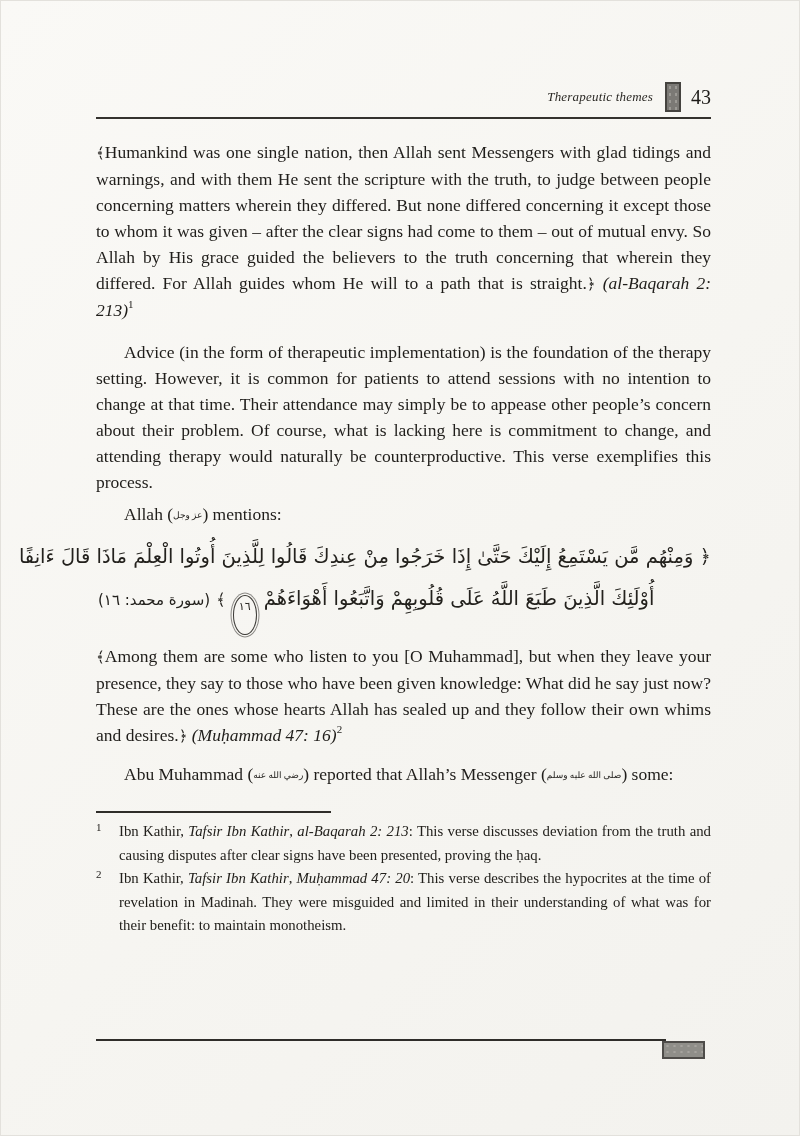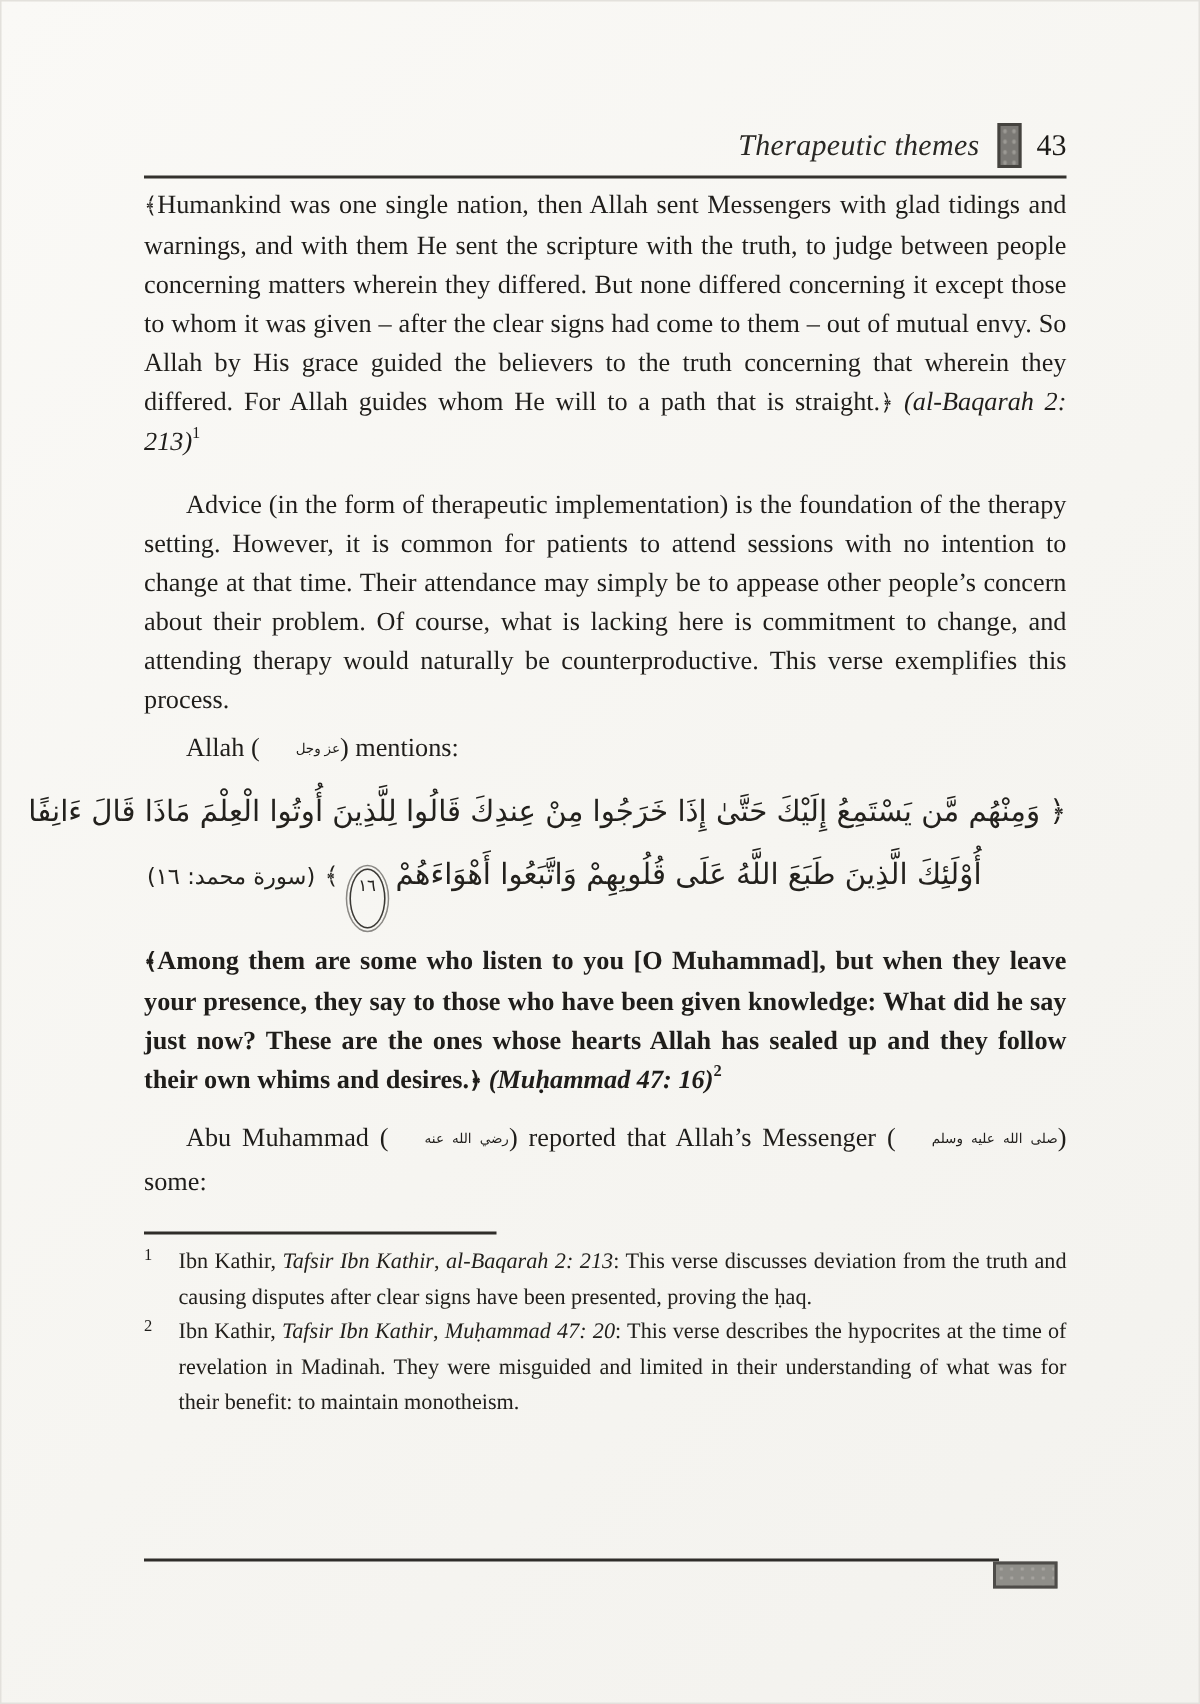--- a/index.html
+++ b/index.html
@@ -22,21 +22,21 @@
   
   header {
     margin-top: 80px;
     display: flex;
     align-items: center;
     justify-content: flex-end;
     height: 32px;
   }
   .h-title {
     font-style: italic;
-    font-size: 20px;
+    font-size: 13px;
     letter-spacing: 0.2px;
     color: #2a2824;
   }
   .h-box {
     display: inline-block;
     width: 16px; height: 30px;
     margin: 0 10px 0 12px;
     background: #7b7975;
     border: 2px solid #45433f;
     background-image: radial-gradient(#9b9994 1px, transparent 1.5px);
@@ -45,39 +45,38 @@
   .h-num { font-size: 20px; color: #1d1b18; text-align: right; }
   .h-rule { border-top: 2.5px solid #34322e; margin-top: 4px; }
 
   
   .bodytext {
     font-size: 17.5px;
     line-height: 26px;
     text-align: justify;
     color: #1f1d1a;
   }
-  .quote { margin-top: 4px; }
+  .quote { margin-top: 20px; }
   .indent { text-indent: 28px; }
   .para { margin-top: 16px; }
   .mentions { margin-top: 6px; }
   .cite { font-style: italic; }
   sup.fnref {
     font-size: 11px;
     line-height: 0;
     position: relative;
     top: -1px;
   }
   .orn { font-family: "DejaVu Sans", sans-serif; font-size: 15px; }
   .honorific {
-    font-family: Liberation Sans, sans-serif;
+    font-family: Liberation Serif, serif;
     font-size: 9px;
     letter-spacing: -0.5px;
     position: relative;
     top: -2px;
-    margin-left: 24px;
   }
 
   
   .arabic {
     direction: rtl;
     font-family: "DejaVu Sans", sans-serif;
     margin-top: 6px;
     color: #23211d;
   }
   .ar-line { font-size: 19.5px; line-height: 42px; white-space: nowrap; }
@@ -92,21 +91,21 @@
     line-height: 22px;
     text-align: center;
     vertical-align: -5px;
     margin: 0 7px;
     box-shadow: 0 0 0 1.5px #f6f5f1, 0 0 0 2.5px #8a8884;
   }
   .surah-ref { font-size: 15px; margin-left: 2px; }
   .orn-close { font-size: 16px; }
 
   
-  .translation { margin-top: 8px; font-weight: bold; }
+  .translation { margin-top: 8px; }
   .hadith { margin-top: 12px; }
 
   
   .fn-rule {
     margin-top: 21px;
     width: 235px;
     border-top: 2px solid #2f2d29;
   }
   .footnotes { margin-top: 7px; }
   .footnote { display: flex; }

